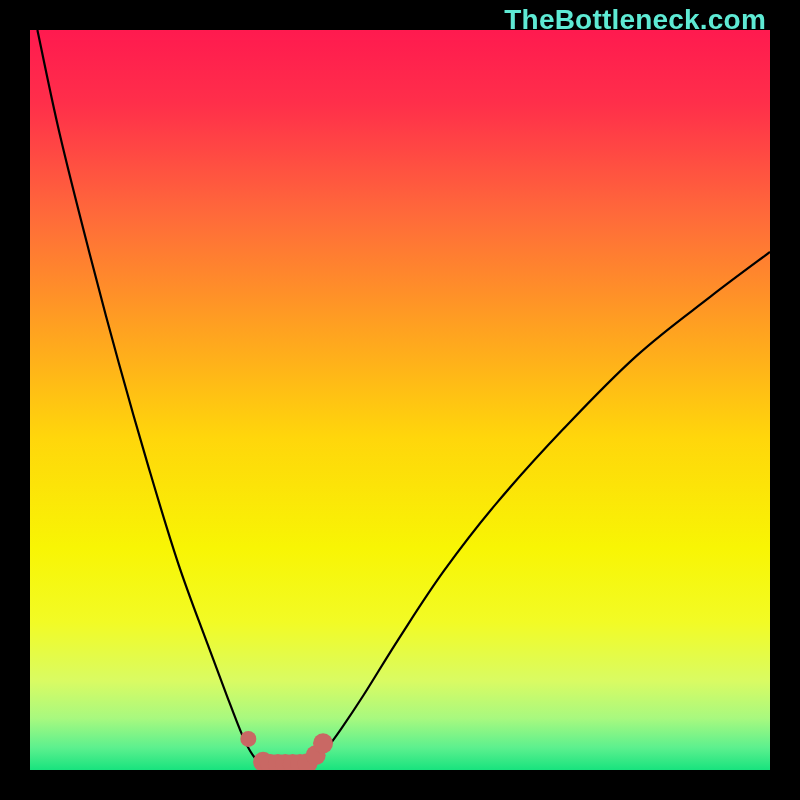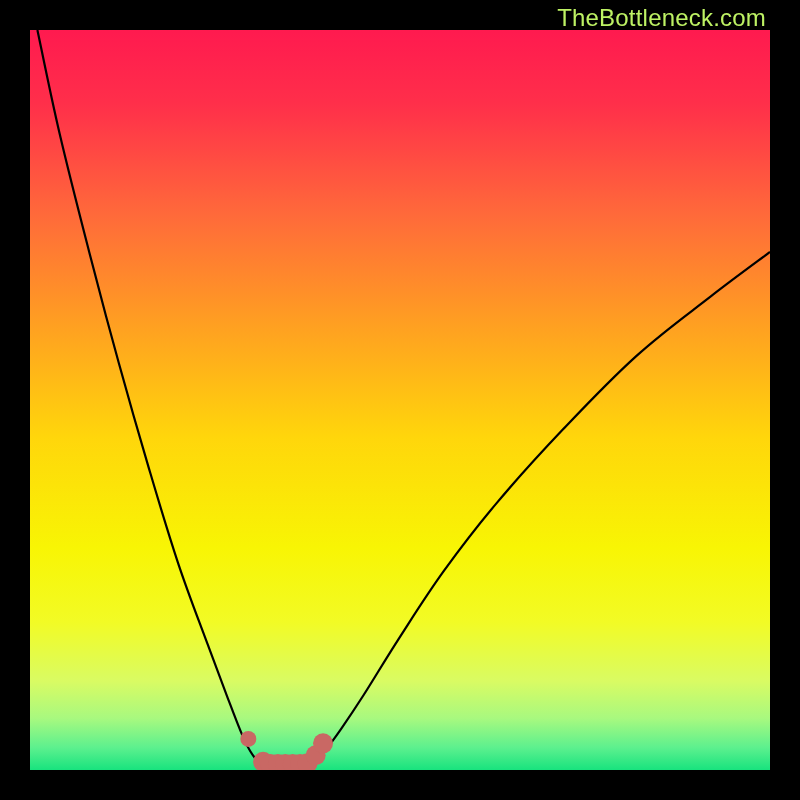--- a/index.html
+++ b/index.html
@@ -22,23 +22,23 @@
   .gradient-bg {
     position: absolute;
     left: 0; top: 0;
     width: 100%;
     height: 100%;
   }
   .watermark {
     position: absolute;
     top: 4px;
     right: 34px;
-    color: #bef264;
-    font-size: 24px;
-    font-weight: 400;
+    color: #5eead4;
+    font-size: 28px;
+    font-weight: 700;
     letter-spacing: 0.2px;
   }
   svg.curves {
     position: absolute;
     left: 0; top: 0;
   }
 </style>
 </head>
 <body>
 

